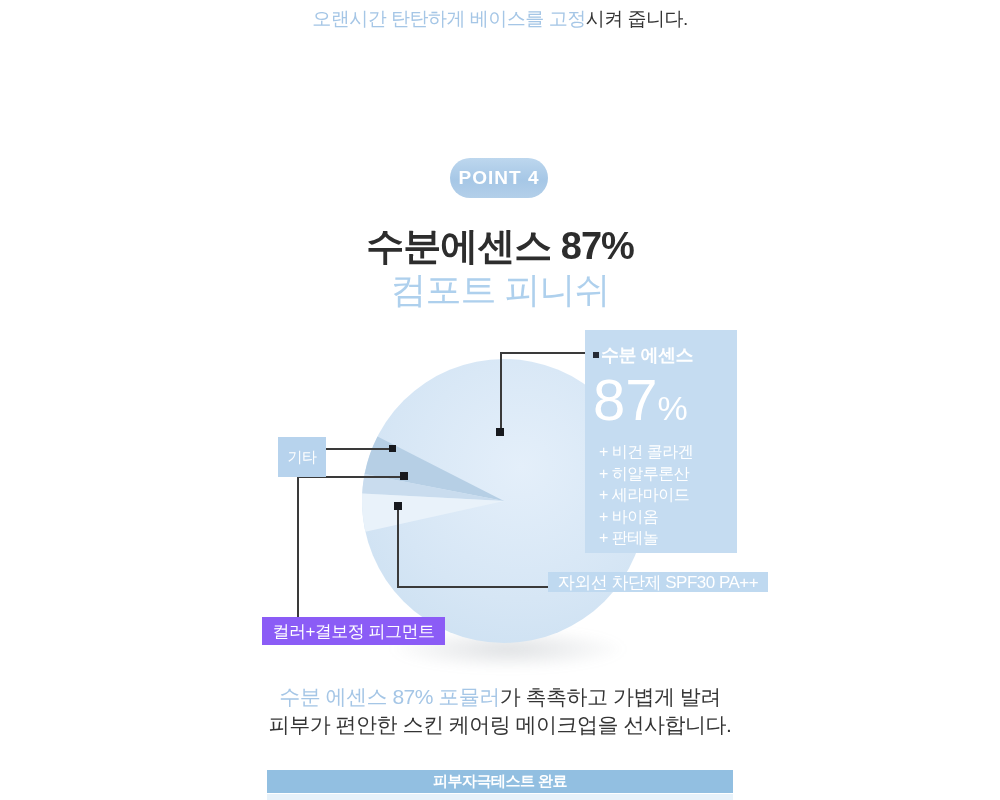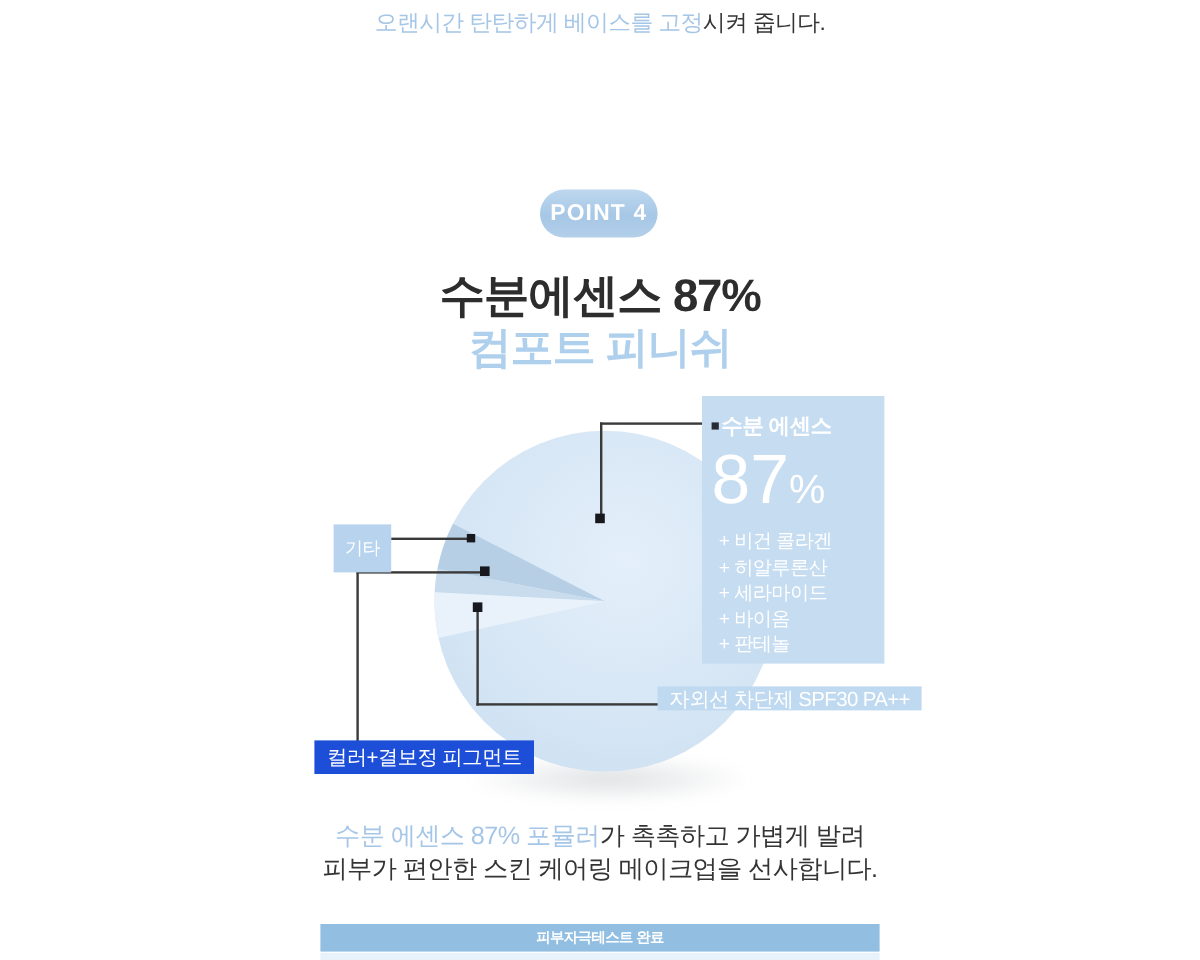--- a/index.html
+++ b/index.html
@@ -18,61 +18,61 @@
   
   .point-badge{
     left:450px;top:158px;width:98px;height:40px;border-radius:20px;
     background:linear-gradient(180deg,#bdd7ee 0%,#a6c7e6 55%,#b3cfe9 100%);
     color:#ffffff;font-size:19px;font-weight:bold;letter-spacing:1px;
     display:flex;align-items:center;justify-content:center;z-index:4;
   }
 
   
   .main-title{top:221px;font-size:38px;font-weight:bold;color:#2d2d2d;letter-spacing:-1px;}
-  .sub-title{top:266px;font-size:36px;font-weight:bold;color:#aed0ed;letter-spacing:-1px;}
+  .sub-title{top:266px;font-size:36px;font-weight:normal;color:#aed0ed;letter-spacing:-1px;}
 
   
   .pie-shadow{
     left:388px;top:628px;width:240px;height:42px;border-radius:50%;
     background:radial-gradient(ellipse at center,rgba(110,120,130,0.22) 0%,rgba(110,120,130,0) 70%);
     filter:blur(5px);z-index:1;
   }
   .pie-svg{left:354px;top:351px;z-index:2;}
 
   
   .cline{background:#3a3a3a;z-index:3;}
   .marker{background:#17191e;z-index:3;}
 
   
   .callout-box{
     color:#ffffff;display:flex;align-items:center;justify-content:center;
     z-index:4;letter-spacing:-0.5px;
   }
   .box-etc{left:278px;top:437px;width:48px;height:40px;background:#b7d3ed;font-size:15px;}
-  .box-pigment{left:262px;top:617px;width:183px;height:28px;background:#1d4ed8;font-size:17px;}
+  .box-pigment{left:262px;top:617px;width:183px;height:28px;background:#8b5cf6;font-size:17px;}
   .box-sunscreen{left:548px;top:572px;width:220px;height:20px;background:#bfd9f0;font-size:17px;}
 
   
   .essence-box{
     left:585px;top:330px;width:152px;height:223px;background:#c5dcf1;z-index:4;color:#ffffff;
   }
   .essence-header{display:flex;align-items:center;gap:2px;margin:13px 0 0 8px;font-size:18px;font-weight:bold;letter-spacing:-0.5px;}
   .essence-bullet{width:6px;height:6px;background:#262b36;flex:0 0 auto;}
   .essence-value{margin:4px 0 12px 8px;line-height:1;color:#ffffff;}
   .essence-value .num{font-size:58px;font-weight:500;}
   .essence-value .unit{font-size:34px;font-weight:500;}
   .essence-list{margin:10px 0 0 14px;font-size:16px;line-height:21.5px;letter-spacing:-0.5px;}
 
   
   .description{top:683px;font-size:21px;line-height:28px;letter-spacing:-0.5px;}
 
   
   .bottom-bar{
     left:267px;top:770px;width:466px;height:23px;background:#92bfe1;color:#ffffff;
-    font-size:12px;font-weight:bold;display:flex;align-items:center;justify-content:center;
+    font-size:15px;font-weight:bold;display:flex;align-items:center;justify-content:center;
     letter-spacing:-0.5px;
   }
   .bottom-strip{left:267px;top:794px;width:466px;height:6px;background:#e8f2fa;}
 </style>
 </head>
 <body>
 
 <div id="canvas">
 
   <div class="abs centered top-note">

